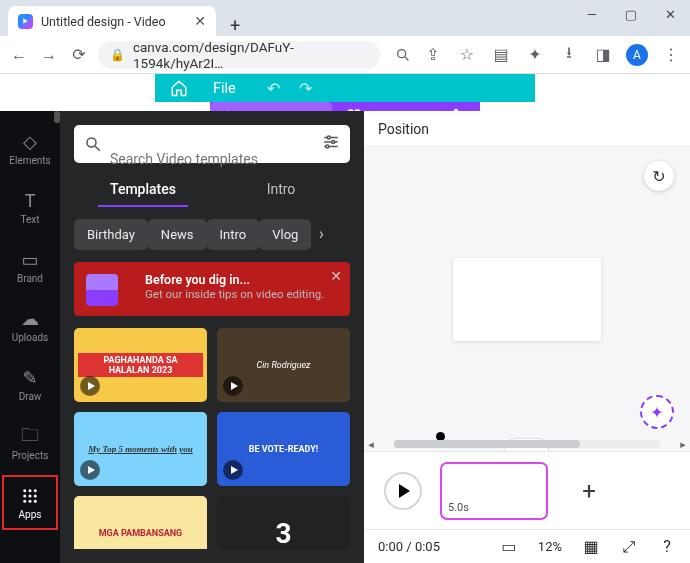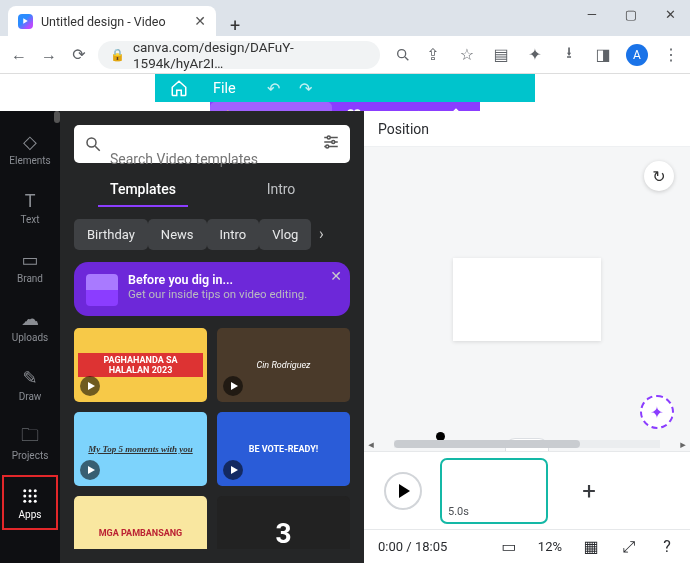--- a/index.html
+++ b/index.html
@@ -52,21 +52,21 @@
   .search { background: #fff; border-radius: 5px; height: 38px; display: flex; align-items: center; padding: 0 10px; gap: 8px; }
   .search svg { width: 18px; height: 18px; stroke: #555; }
   .search input { flex: 1; border: none; outline: none; font-size: 14px; color: #222; background: transparent; margin-top: 30px; }
   .tpl-tabs { display: flex; justify-content: center; }
   .tpl-tab { flex: 1; text-align: center; font-size: 14px; color: #bfc1c4; padding: 6px 0 10px; position: relative; }
   .tpl-tab.active { color: #fff; font-weight: 500; }
   .tpl-tab.active::after { content: ""; position: absolute; bottom: 0; left: 50%; transform: translateX(-50%); width: 90px; height: 2px; background: #8b3dff; }
   .chips { display: flex; align-items: flex-start; }
   .chip { background: #3f4144; color: #e8e9ea; font-size: 13px; padding: 8px 13px; border-radius: 5px; white-space: nowrap; }
   .chev-btn { width: 20px; height: 28px; display: flex; align-items: center; justify-content: center; color: #ccc; background:#252627; font-size:16px;}
-  .banner { background: #6d28d9; border-radius: 14px; padding: 10px 12px; display: flex; gap: 10px; position: relative; }
+  .banner { background: #b91c1c; border-radius: 4px; padding: 10px 12px; display: flex; gap: 27px; position: relative; }
   .banner-thumb { width: 32px; height: 32px; background: #8b3dff; border-radius: 4px; flex-shrink: 0; margin-top:2px; background-image: linear-gradient(#a97aff 50%, #8b3dff 50%); }
   .banner-title { color: #fff; font-size: 12.5px; font-weight: 600; }
   .banner-sub { color: #b9bbbf; font-size: 11.5px; line-height: 1.3; }
   .banner-close { position: absolute; top: 6px; right: 8px; color: #ccc; font-size: 14px; }
   .grid { display: grid; grid-template-columns: 1fr 1fr; gap: 10px; overflow: hidden; }
   .card { height: 74px; border-radius: 5px; position: relative; overflow: hidden; display:flex; align-items:center; justify-content:center; color:#fff; font-size:9px; font-weight:700; text-align:center; padding:4px; }
   .card .play { position: absolute; left: 6px; bottom: 6px; width: 20px; height: 20px; border-radius: 50%; background: rgba(0,0,0,0.55); display: flex; align-items: center; justify-content: center; }
   .card .play::after { content: ""; border-left: 7px solid #fff; border-top: 4px solid transparent; border-bottom: 4px solid transparent; margin-left: 2px; }
   .collapse-handle { position: absolute; right: -9px; top: 50%; transform: translateY(-50%); width: 9px; height: 56px; background: #252627; border-radius: 0 5px 5px 0; display: flex; align-items: center; justify-content: center; color: #aaa; font-size: 12px; }
 
@@ -80,21 +80,21 @@
   .hscroll { position: absolute; bottom: 0; left: 0; right: 0; height: 14px; display: flex; align-items: center; }
   .hscroll .track { flex: 1; height: 8px; background: #ebedef; position: relative; margin: 0 16px; }
   .hscroll .thumb { position: absolute; left: 0; top: 0; width: 70%; height: 100%; background: #c9ccd0; border-radius: 4px; }
   .hscroll .arrow { width: 14px; text-align: center; color: #666; font-size: 11px; }
   .notch { position: absolute; bottom: 0; left: 50%; transform: translateX(-50%); width: 44px; height: 13px; background: #fff; border: 1px solid #dcdfe3; border-bottom: none; border-radius: 10px 10px 0 0; }
   .playhead { position: absolute; bottom: 10px; left: 72px; width: 9px; height: 9px; background: #000; border-radius: 50%; }
 
   .timeline { height: 78px; border-top: 1px solid #e6e8ea; background: #fff; display: flex; align-items: center; padding: 0 20px; gap: 18px; }
   .play-big { width: 38px; height: 38px; border: 2px solid #d2d5d9; border-radius: 50%; display: flex; align-items: center; justify-content: center; }
   .play-big::after { content: ""; border-left: 11px solid #000; border-top: 7px solid transparent; border-bottom: 7px solid transparent; margin-left: 3px; }
-  .clip { width: 108px; height: 66px; border: 2px solid #14b8a6; border-radius: 7px; position: relative; }
+  .clip { width: 108px; height: 58px; border: 2px solid #d946ef; border-radius: 7px; position: relative; }
   .clip-dur { position: absolute; bottom: 4px; left: 6px; font-size: 11px; color: #4b4e53; }
   .add-clip { width: 46px; height: 58px; border: 1px dashed transparent; display: flex; align-items: center; justify-content: center; font-size: 24px; color: #3a3c40; }
 
   .bottombar { height: 34px; border-top: 1px solid #e6e8ea; display: flex; align-items: center; padding: 0 14px; gap: 20px; color: #2a2c30; font-size: 13px; }
   .bottombar .spacer { flex: 1; }
   .bb-icon { font-size: 16px; color: #2a2c30; display:flex; width:18px; justify-content:center;}
 </style>
 </head>
 <body>
 
@@ -323,21 +323,21 @@
 
     <div class="timeline">
       <div class="play-big"></div>
       <div class="clip">
         <span class="clip-dur">5.0s</span>
       </div>
       <div class="add-clip">+</div>
     </div>
 
     <div class="bottombar">
-      <span>0:00 / 18:05</span>
+      <span>0:00 / 0:05</span>
       <span class="spacer"></span>
       <span class="bb-icon">▭</span>
       <span>12%</span>
       <span class="bb-icon">▦</span>
       <span class="bb-icon">⤢</span>
       <span class="bb-icon">?</span>
     </div>
   </div>
 
 </div>

